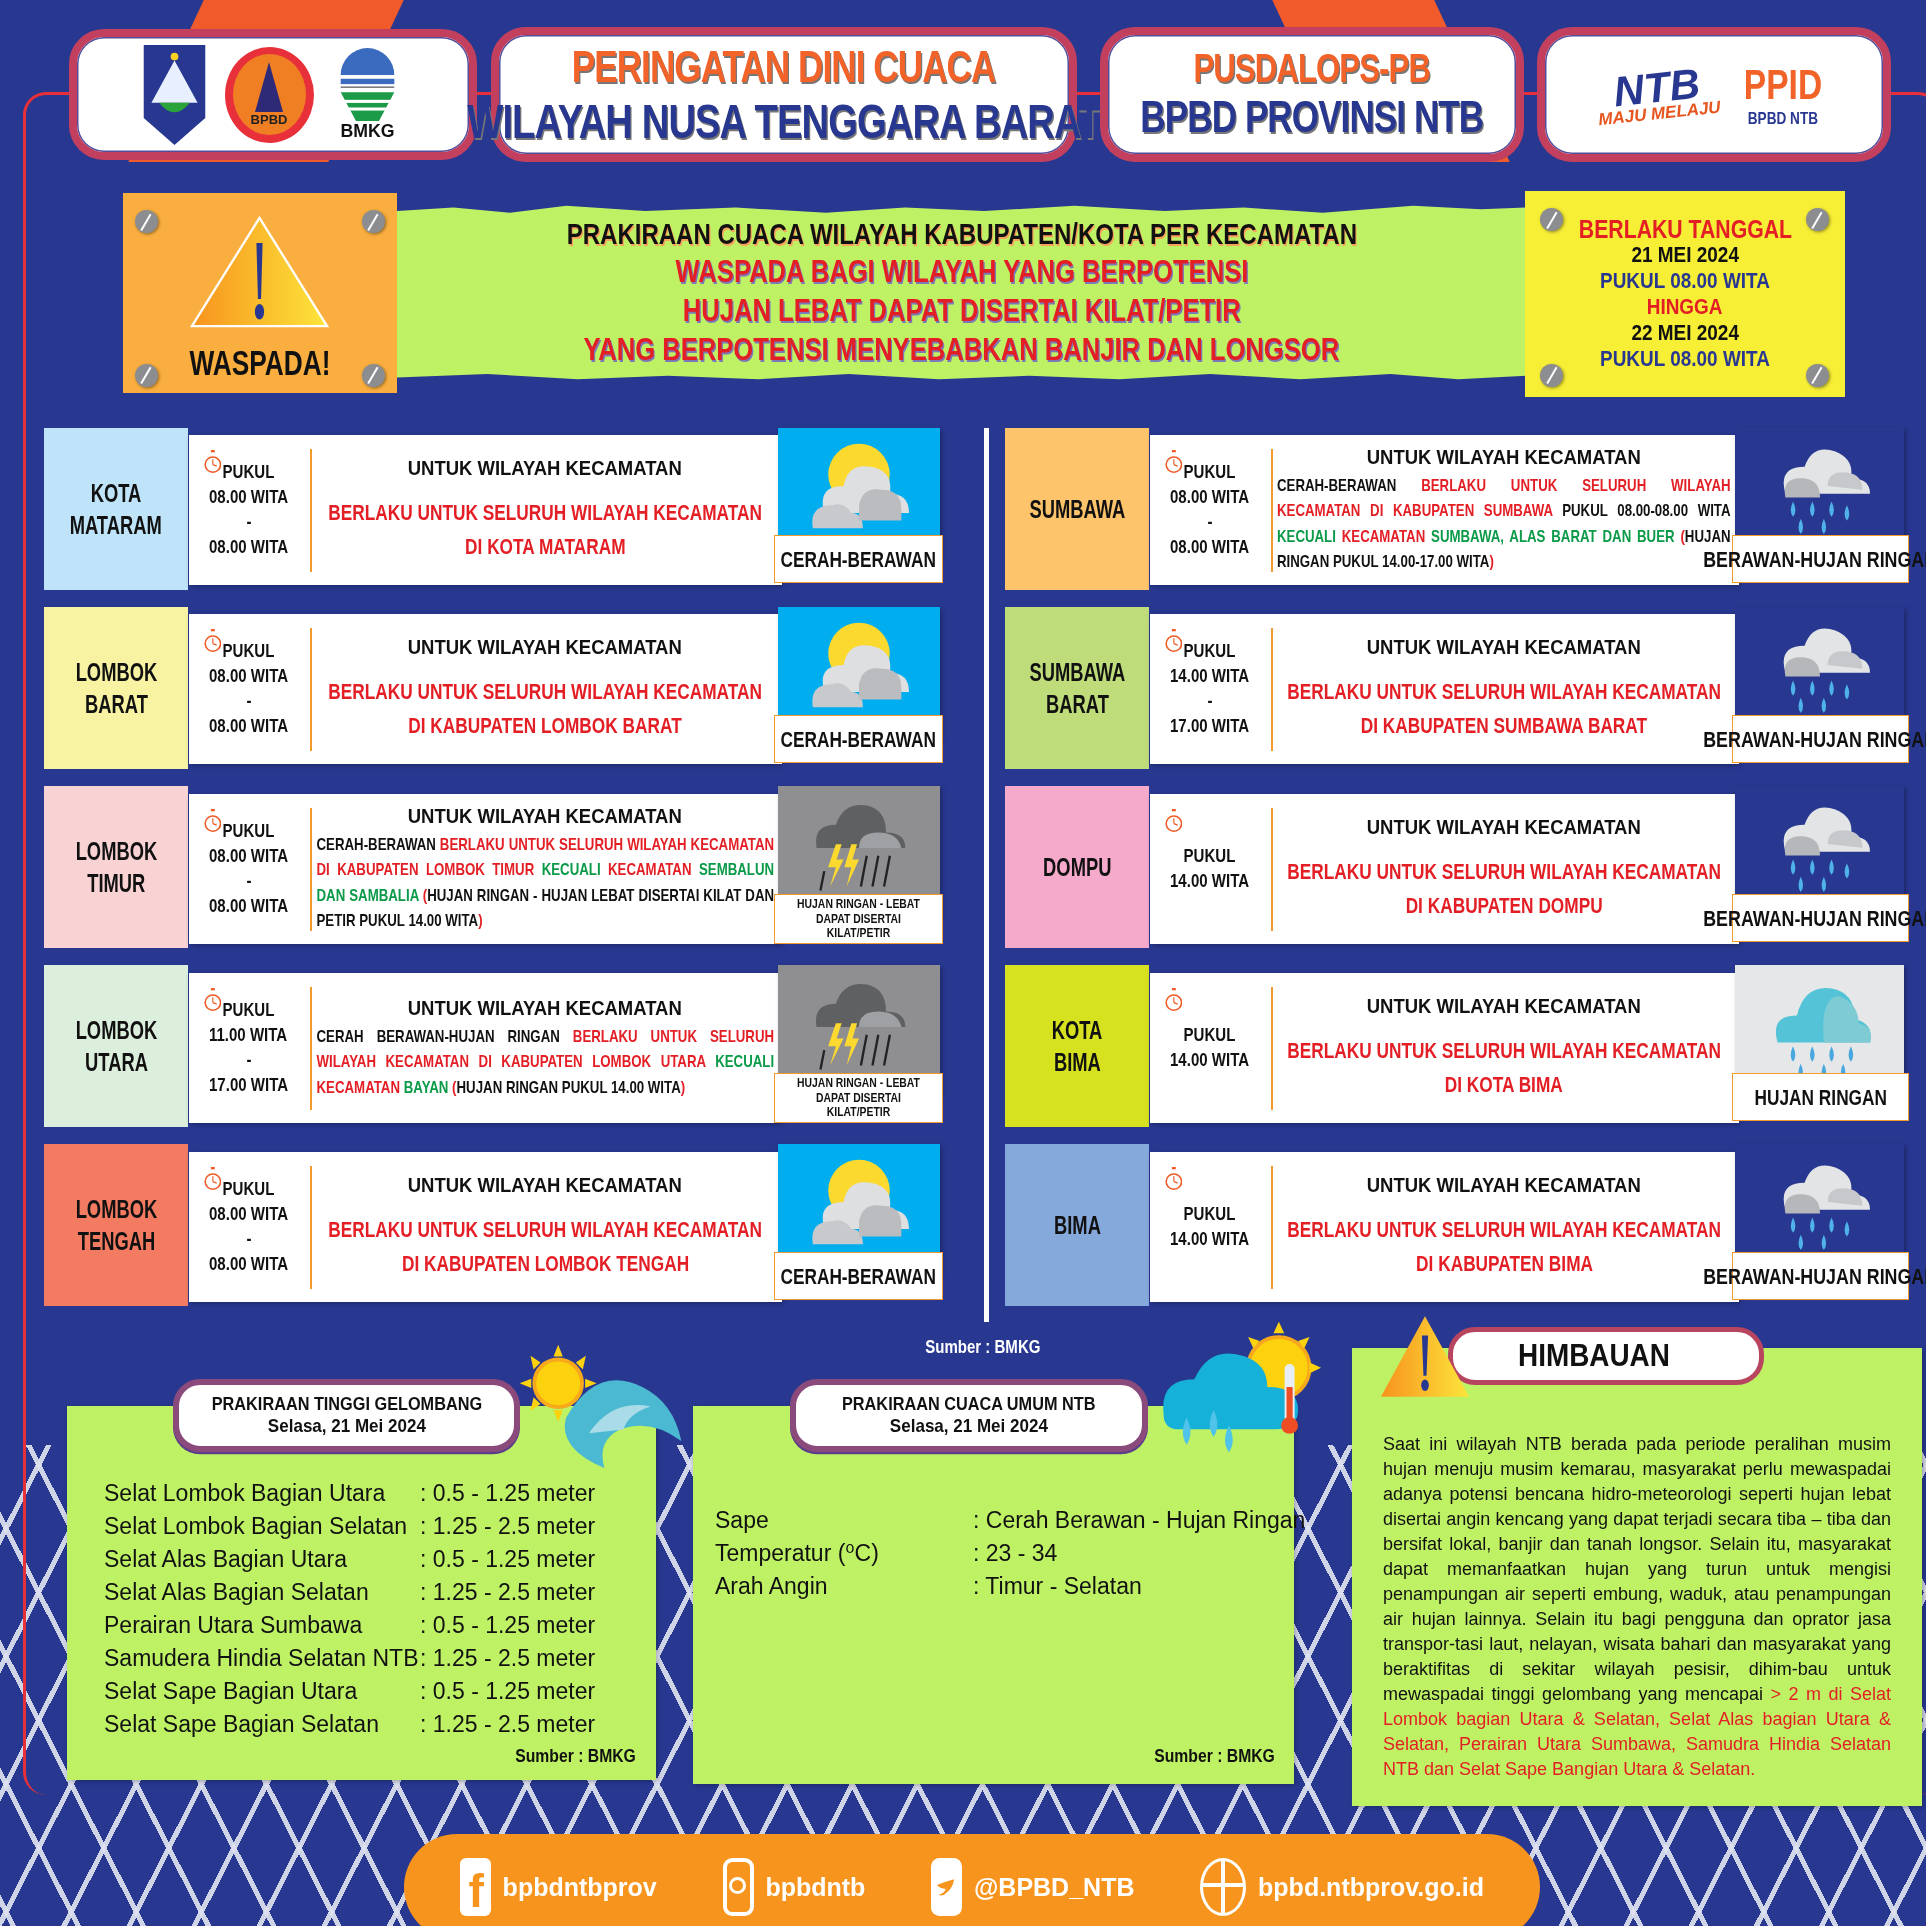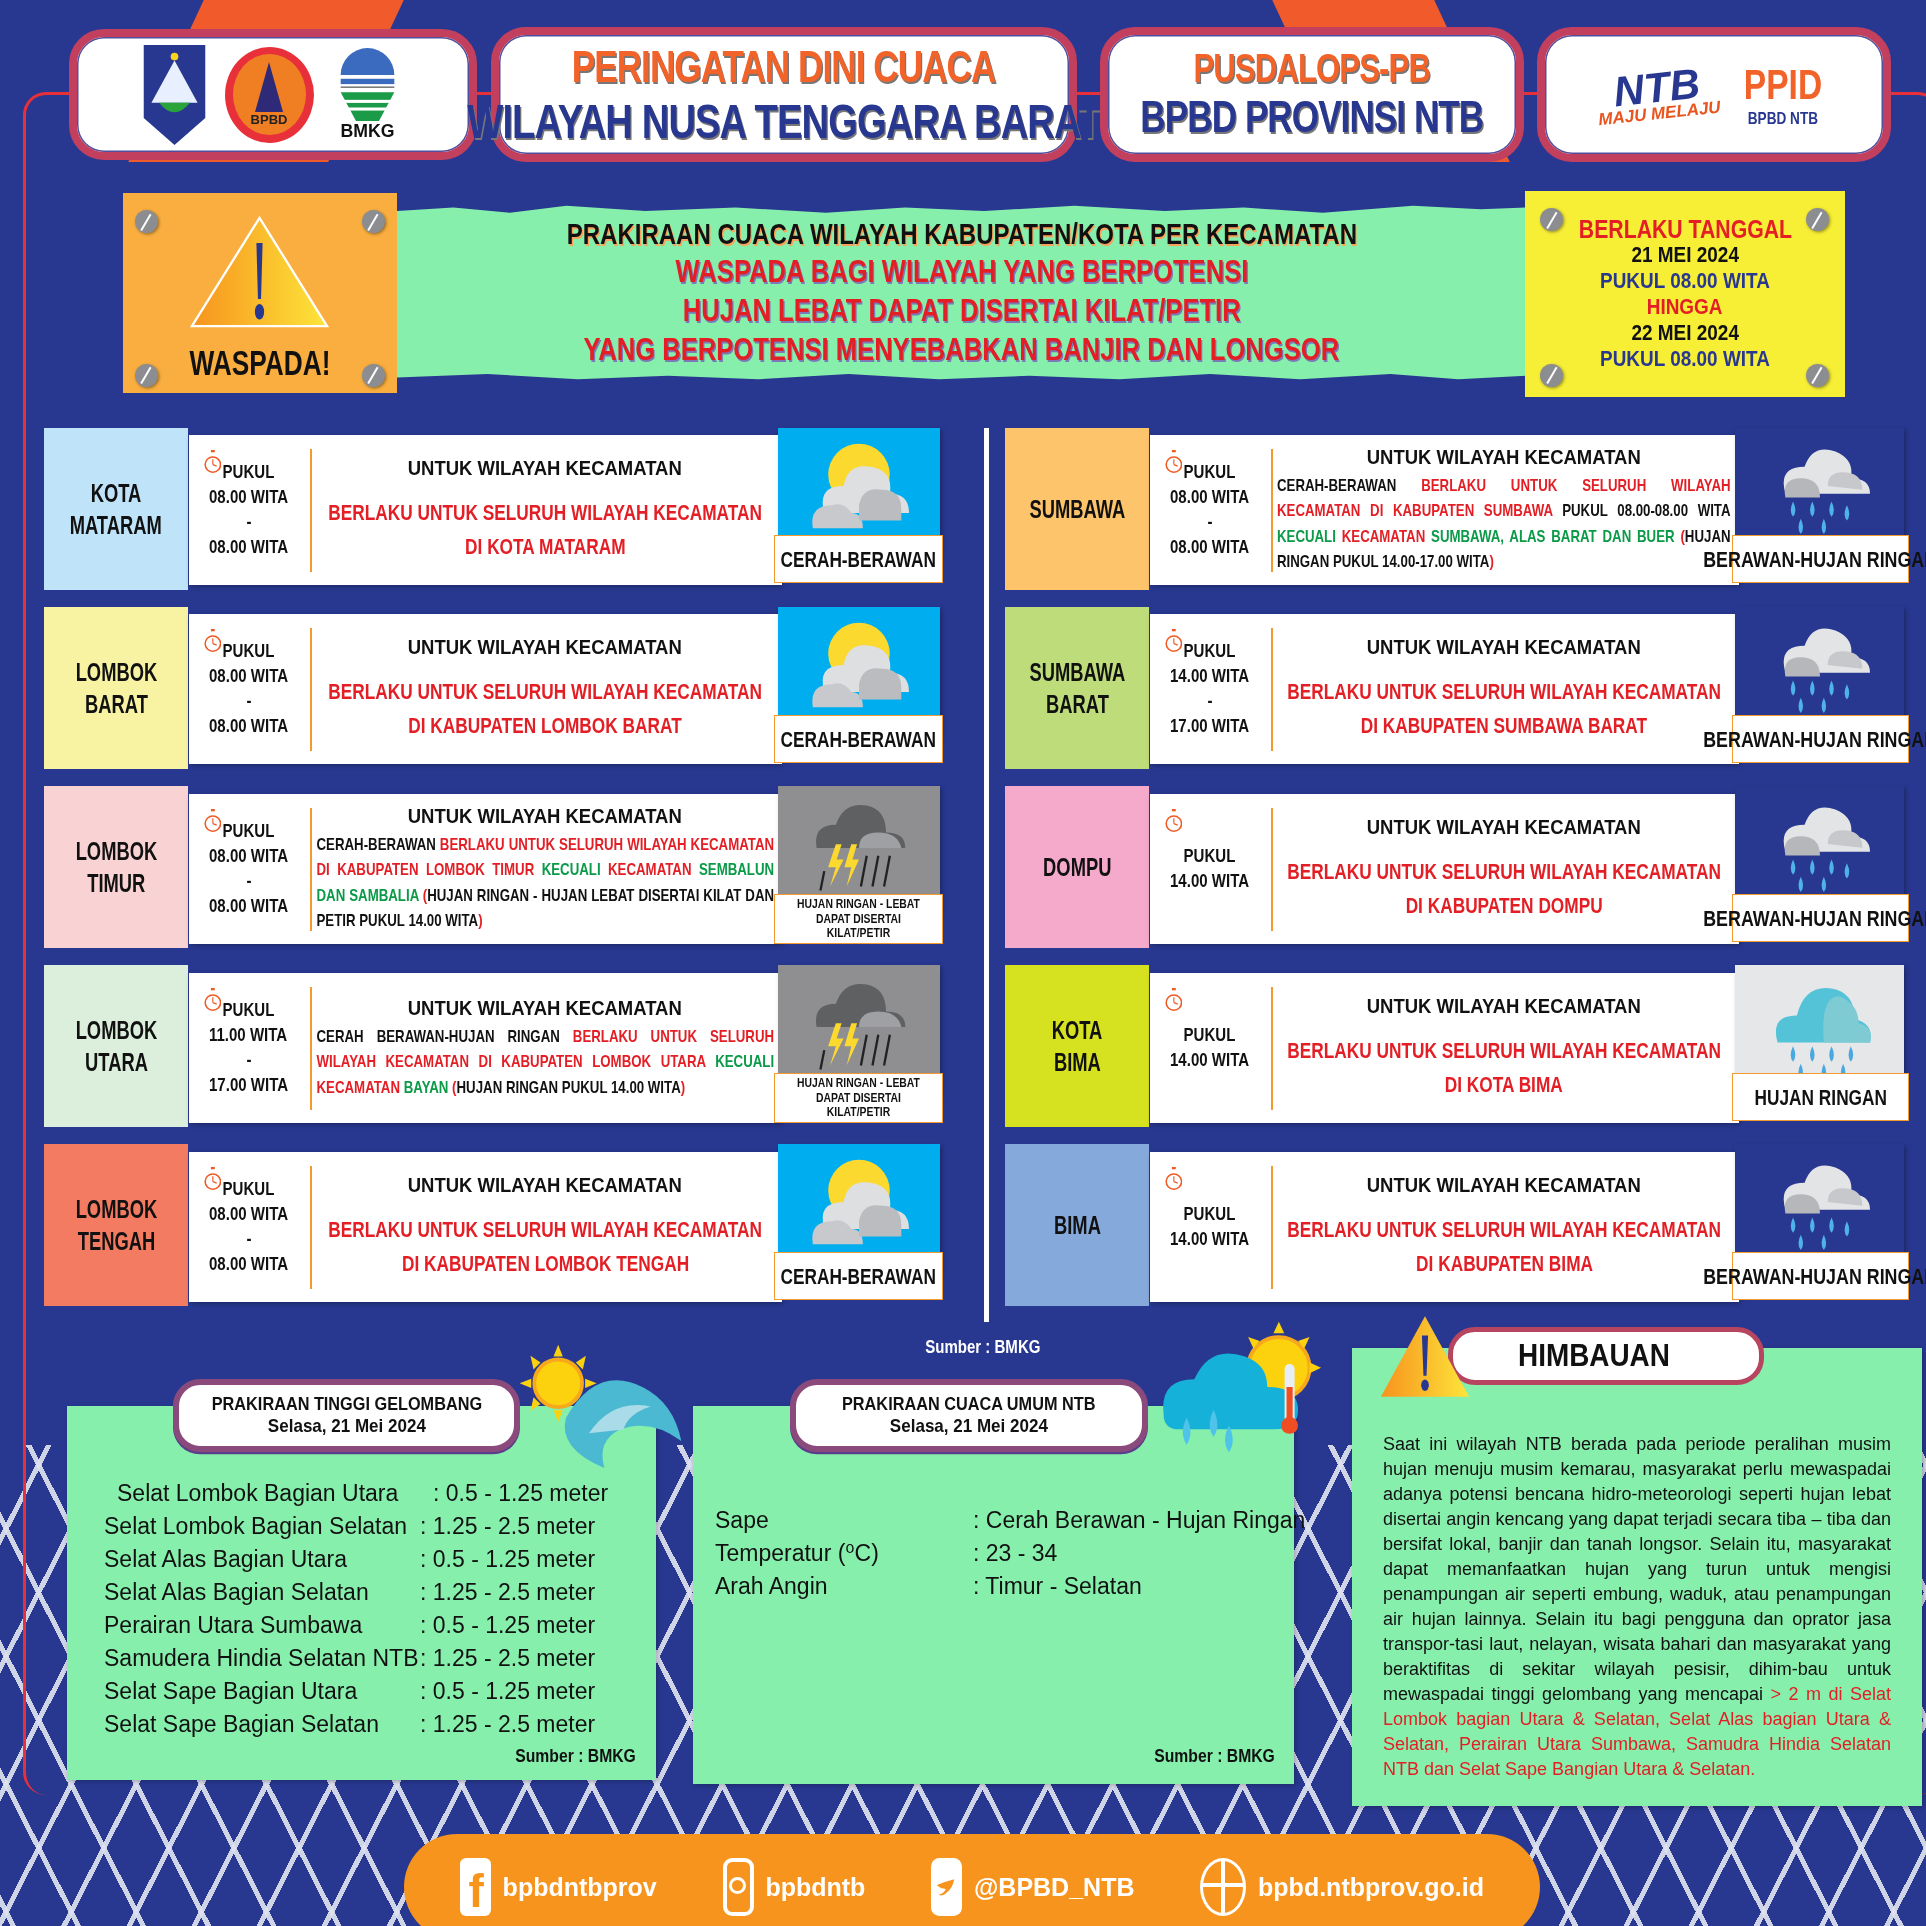--- a/index.html
+++ b/index.html
@@ -25,21 +25,21 @@
   .pill {
     position: absolute; background: #fff; border-radius: 35px;
     border: 8.5px solid #c2405e;
     box-shadow: inset 0 0 0 1.5px #4e4f9e;
     display: flex; align-items: center; justify-content: center; flex-direction: column;
   }
   .hdr-title1 { color: #f26329; font-weight: bold; font-size: 45px; letter-spacing: -1.2px; text-shadow: 1.5px 1.5px 0 #777; transform: scaleX(0.78); white-space: nowrap; }
   .hdr-title2 { color: #283891; font-weight: bold; font-size: 49px; letter-spacing: -1.2px; text-shadow: 1.5px 1.5px 0 #777; transform: scaleX(0.78); white-space: nowrap; }
 
   
-  .paper { background: #86efac; position: absolute; }
+  .paper { background: #bef264; position: absolute; }
   .torn-top { clip-path: polygon(0 4%, 5% 2%, 10% 5%, 15% 1%, 22% 4%, 30% 2%, 38% 5%, 45% 2%, 52% 4%, 60% 1%, 68% 4%, 75% 2%, 82% 5%, 90% 1%, 96% 3%, 100% 2%, 100% 97%, 94% 99%, 88% 96%, 80% 99%, 72% 96%, 64% 99%, 56% 97%, 48% 99%, 40% 96%, 32% 99%, 24% 97%, 16% 99%, 8% 96%, 0 98%); }
 
   .screw { position: absolute; width: 23px; height: 23px; border-radius: 50%; background: #8b8d91; box-shadow: 1.2px 1.2px 3.1px rgba(0,0,0,0.4); }
   .screw::after { content: ""; position: absolute; left: 10.4px; top: 2.3px; width: 2.3px; height: 18.5px; background: #fff; transform: rotate(30deg); }
 
   .banner-line { font-weight: bold; transform: scaleX(0.8); white-space: nowrap; text-align: center; }
 
   
   .region-label {
     position: absolute; width: 144px; display: flex; align-items: center; justify-content: center;
@@ -606,21 +606,21 @@
       <polygon points="192,38 184,74 166,56"></polygon>
         <polygon points="48,182 56,146 74,164"></polygon>
     </g>
     <path d="M140 200 Q220 60 340 120 Q420 160 440 260 Q360 200 280 230 Q220 260 240 330 Q120 280 140 200 Z" fill="#4ab9d1"></path>
     <path d="M200 240 Q260 150 360 170 Q300 190 290 230 Z" fill="#a9dbe8"></path>
   </svg>
 </div>
 <div class="kv-table" style="left:104px; top:1477px;">
   <div id="wave-rows">
       <div class="kv-row">
-        <div class="k" style="width:316px;margin-left:13px;">Selat Lombok Bagian Utara</div>
+        <div class="k" style="width:316px;">Selat Lombok Bagian Utara</div>
         <div class="v">: 0.5 - 1.25 meter</div>
       </div>
       <div class="kv-row">
         <div class="k" style="width:316px;">Selat Lombok Bagian Selatan</div>
         <div class="v">: 1.25 - 2.5 meter</div>
       </div>
       <div class="kv-row">
         <div class="k" style="width:316px;">Selat Alas Bagian Utara</div>
         <div class="v">: 0.5 - 1.25 meter</div>
       </div>

